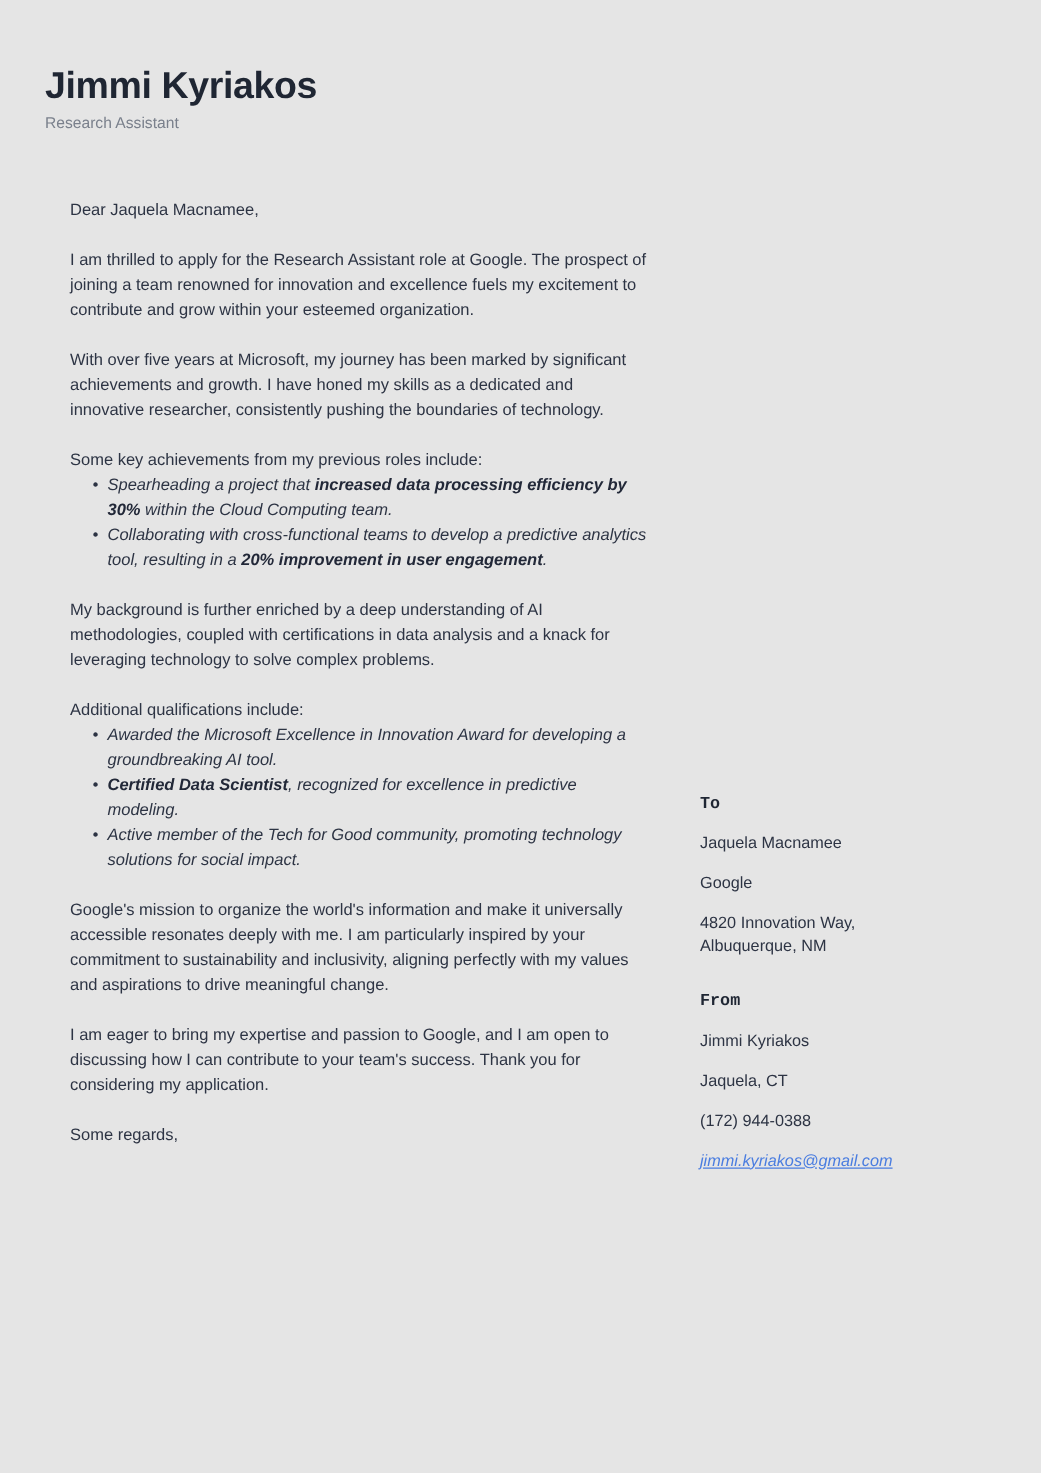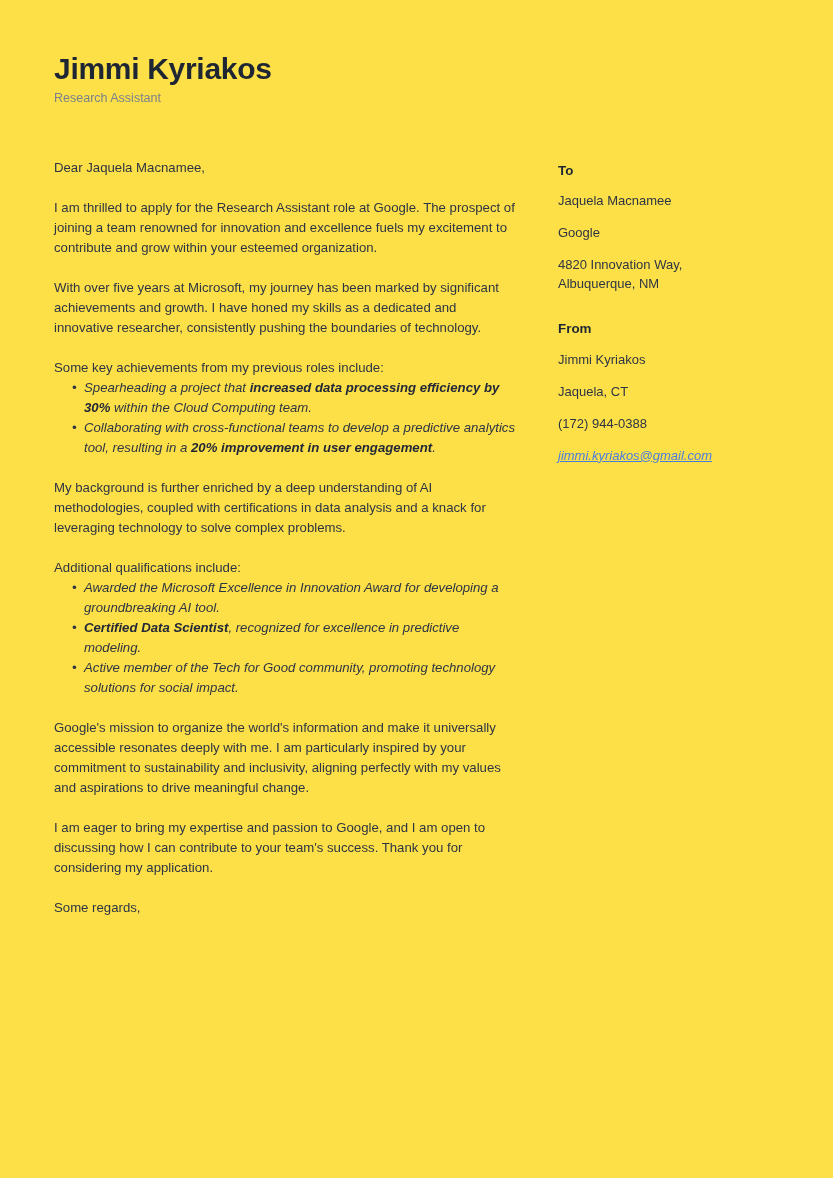--- a/index.html
+++ b/index.html
@@ -11,23 +11,23 @@
     width: 833px;
     height: 1178px;
     font-family: "Liberation Sans", sans-serif;
     color: #2d3444;
     -webkit-font-smoothing: antialiased;
   }
   .page {
     position: relative;
     width: 833px;
     height: 1178px;
-    background: #fde047;
+    background: #e5e5e5;
     box-sizing: border-box;
-    padding: 52px 62px 0 54px;
+    padding: 52px 62px 0 36px;
   }
 
   
   .header {
     margin-bottom: 0;
   }
   .name {
     font-size: 30px;
     font-weight: 700;
     letter-spacing: -0.3px;
@@ -39,22 +39,23 @@
     font-size: 12.5px;
     font-weight: 400;
     color: #7a808c;
     margin: 3px 0 0 0;
     line-height: 1.3;
   }
 
   
   .columns {
     display: flex;
-    align-items: flex-start;
+    align-items: flex-end;
     margin-top: 52px;
+    margin-left: 20px;
   }
   .letter {
     width: 462px;
     flex: 0 0 462px;
   }
   .spacer {
     flex: 0 0 42px;
   }
   .sidebar {
     flex: 1 1 auto;
@@ -99,20 +100,21 @@
     color: #2d3444;
   }
 
   
   .side-heading {
     font-size: 13.4px;
     font-weight: 700;
     color: #1f2633;
     margin: 0 0 12px 0;
     line-height: 1.3;
+    font-family: Liberation Mono, monospace;
   }
   .side-heading.from {
     margin-top: 27px;
   }
   .side-line {
     font-size: 13px;
     line-height: 19px;
     color: #2d3444;
     margin: 0 0 13px 0;
   }

